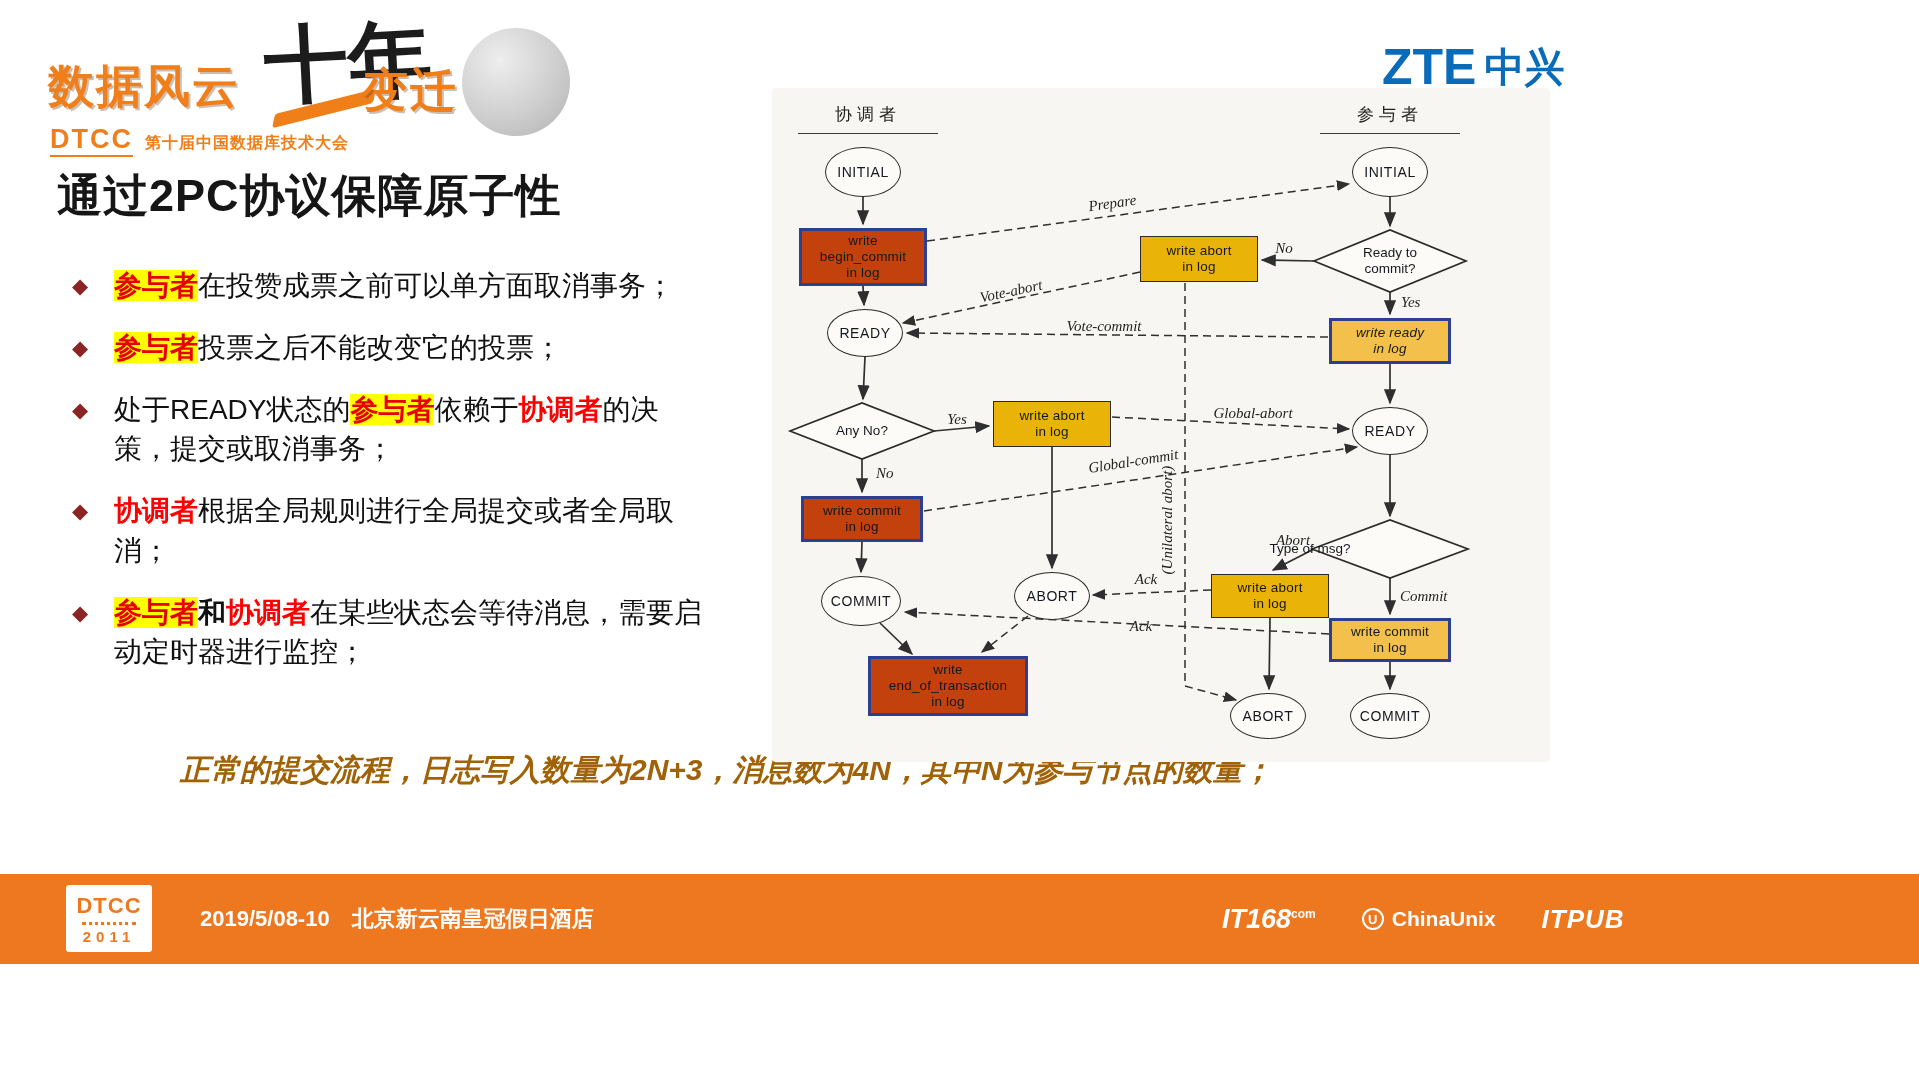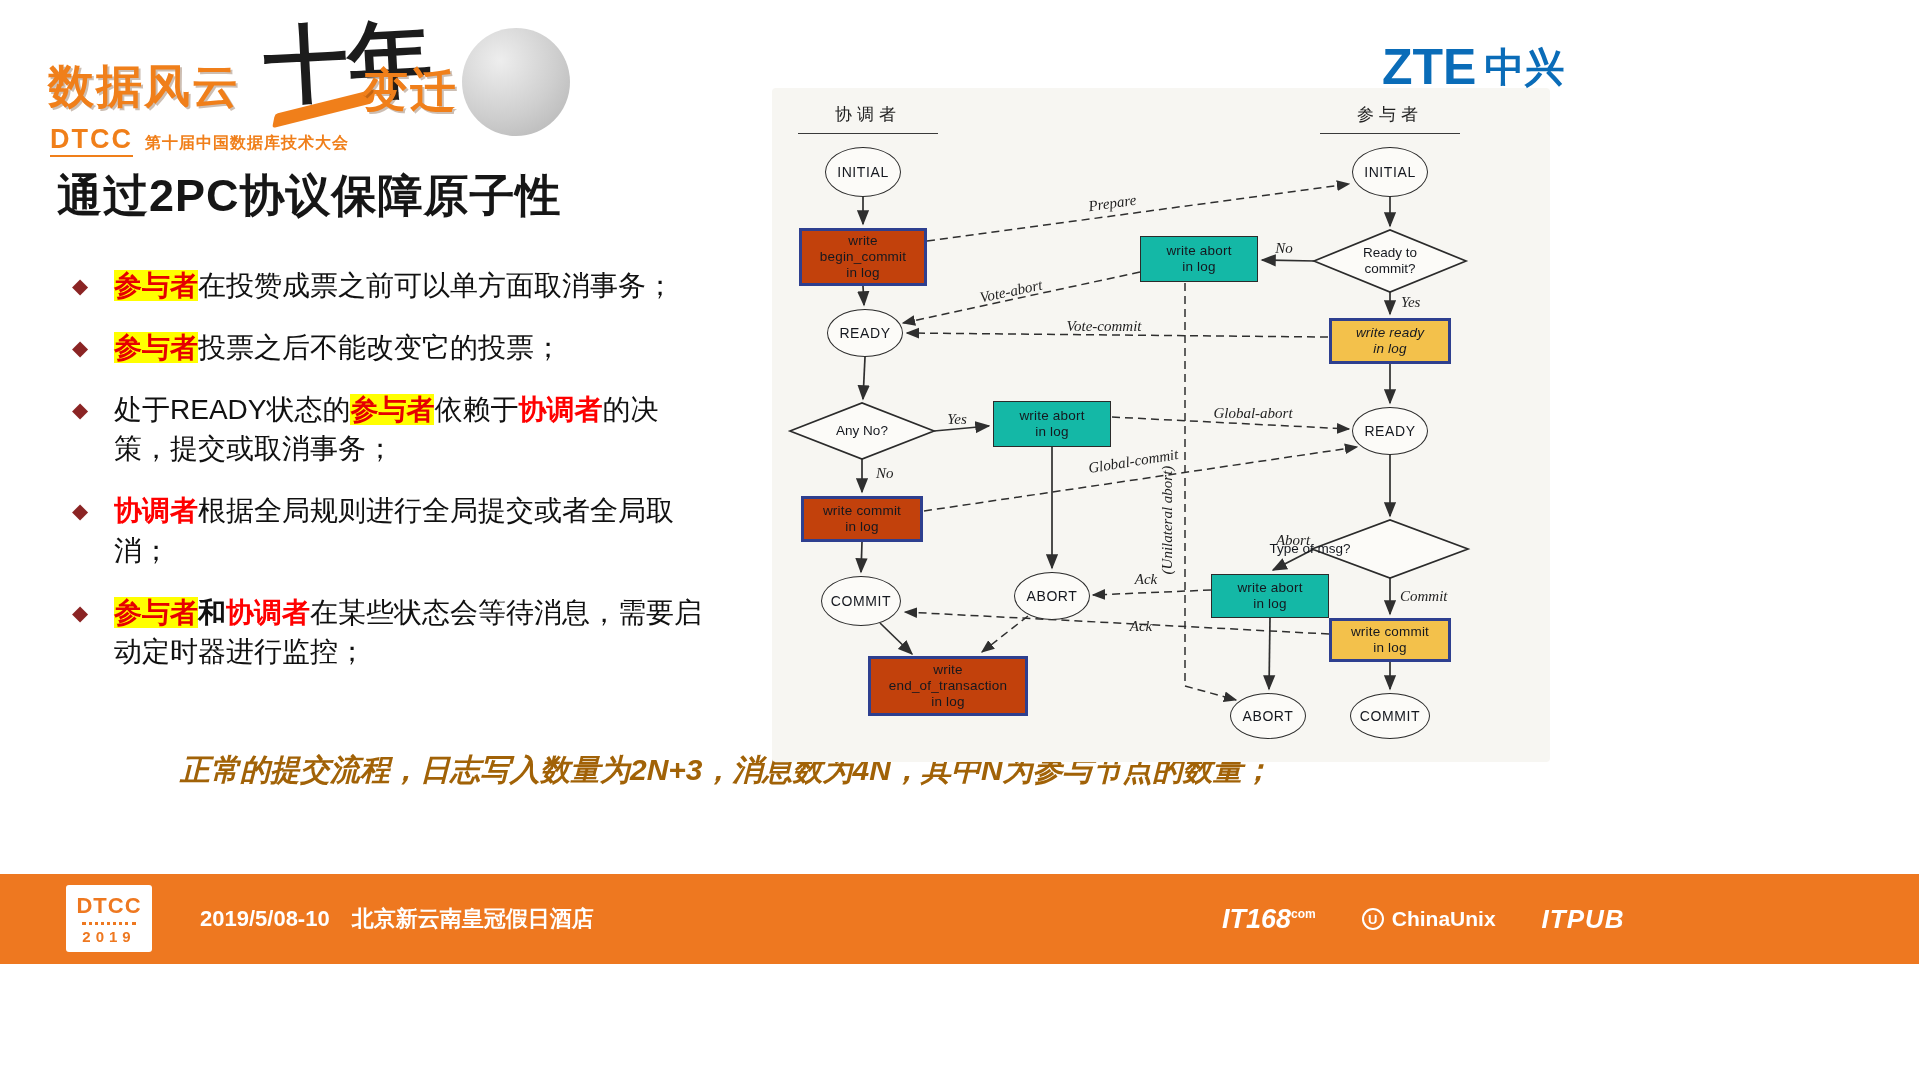--- a/index.html
+++ b/index.html
@@ -44,21 +44,21 @@
   
   .scanbg { position:absolute; left:772px; top:88px; width:778px; height:674px; background:#f7f6f2; border-radius:4px; }
   .flow-svg { position:absolute; left:0; top:0; pointer-events:none; }
   .col-head { position:absolute; width:140px; text-align:center; font-size:17px; letter-spacing:5px;
     color:#222; border-bottom:1.8px solid #3a3a3a; padding-bottom:7px; }
   .node { position:absolute; box-sizing:border-box; display:flex; align-items:center; justify-content:center;
     text-align:center; font-size:13.5px; line-height:1.2; color:#15181f; white-space:pre-line; letter-spacing:.2px; }
   .ellipse { border:1.7px solid #2b2b2b; border-radius:50%; background:#fcfbf8; letter-spacing:.6px; font-size:14px; }
   .rbox { background:#c2410c; border:3px solid #2e3f8f; }
   .ybox { background:#f3c14b; border:3px solid #2e3f8f; }
-  .wbox { background:#14b8a6; border:1.6px solid #2b2b2b; }
+  .wbox { background:#eab308; border:1.6px solid #2b2b2b; }
   .dlabel { position:absolute; display:flex; align-items:center; justify-content:center; text-align:center;
     font-size:13.5px; line-height:1.15; white-space:pre-line; color:#15181f; }
   .elabel { font-style:italic; font-size:15px; font-family:"Liberation Serif", serif; fill:#1f1f1f; }
 
   
   .footbar { position:absolute; left:0; top:874px; width:1919px; height:90px; background:#ee7820; }
   .badge { position:absolute; left:66px; top:11px; width:86px; height:67px; background:#ffffff; border-radius:3px;
     display:flex; flex-direction:column; align-items:center; justify-content:center; gap:3px; }
   .badge-top { color:#ee7820; font-weight:bold; font-size:22px; letter-spacing:1px; }
   .badge-dots { width:54px; border-top:3px dotted #ee7820; }
@@ -218,21 +218,21 @@
 in log</div>
   <div class="node ybox" style="left:1329px;top:618px;width:122px;height:44px;">write commit
 in log</div>
   <div class="node ellipse" style="left:1230px;top:693px;width:76px;height:46px;">ABORT</div>
   <div class="node ellipse" style="left:1350px;top:693px;width:80px;height:46px;">COMMIT</div>
 
   <div class="footbar">
     <div class="badge">
       <span class="badge-top">DTCC</span>
       <span class="badge-dots"></span>
-      <span class="badge-bottom">2019</span>
+      <span class="badge-bottom">2011</span>
     </div>
     <div class="date-venue">
       <span>2019/5/08-10</span>
       <span>北京新云南皇冠假日酒店</span>
     </div>
     <div class="foot-logos">
       <span class="it168"><span>IT168</span><span class="it168-suffix">com</span></span>
       <span class="chinaunix">
         <span class="cu-icon">U</span>
         <span>ChinaUnix</span>

